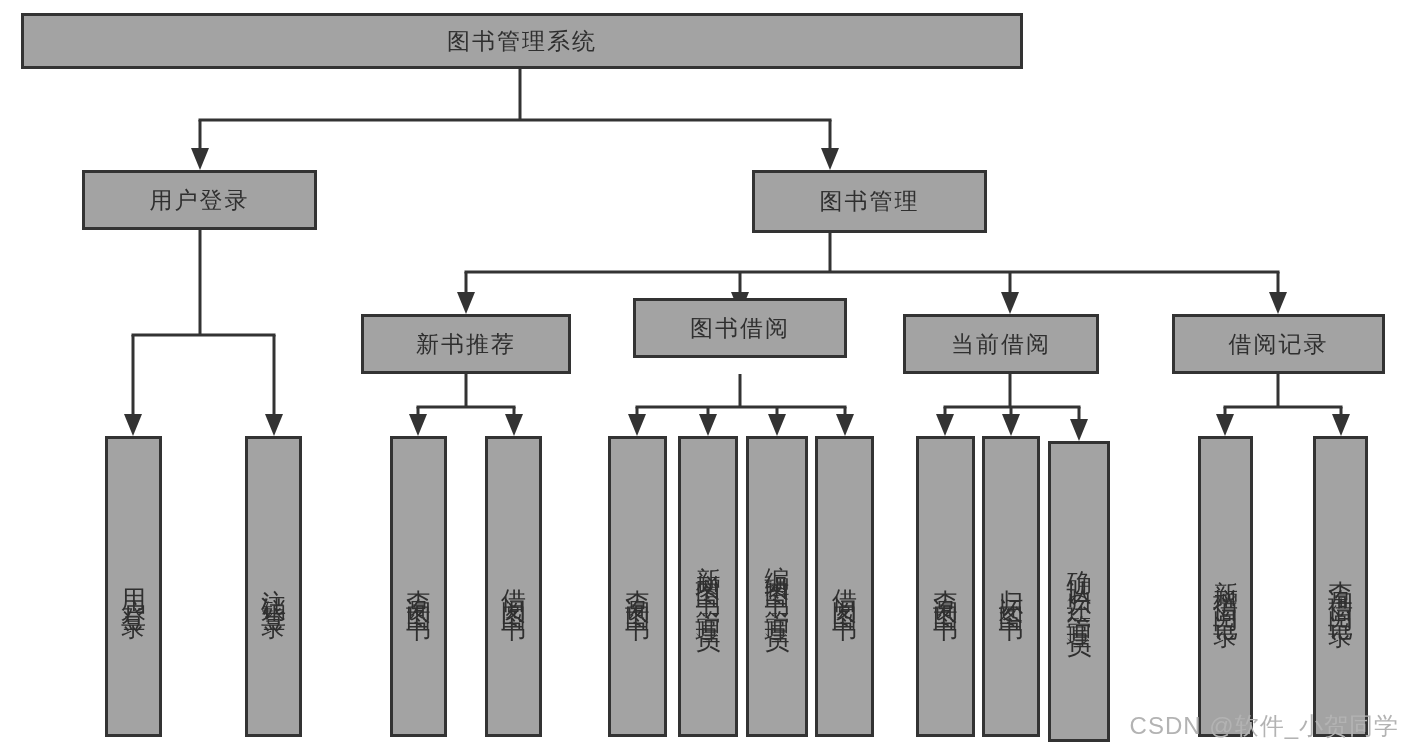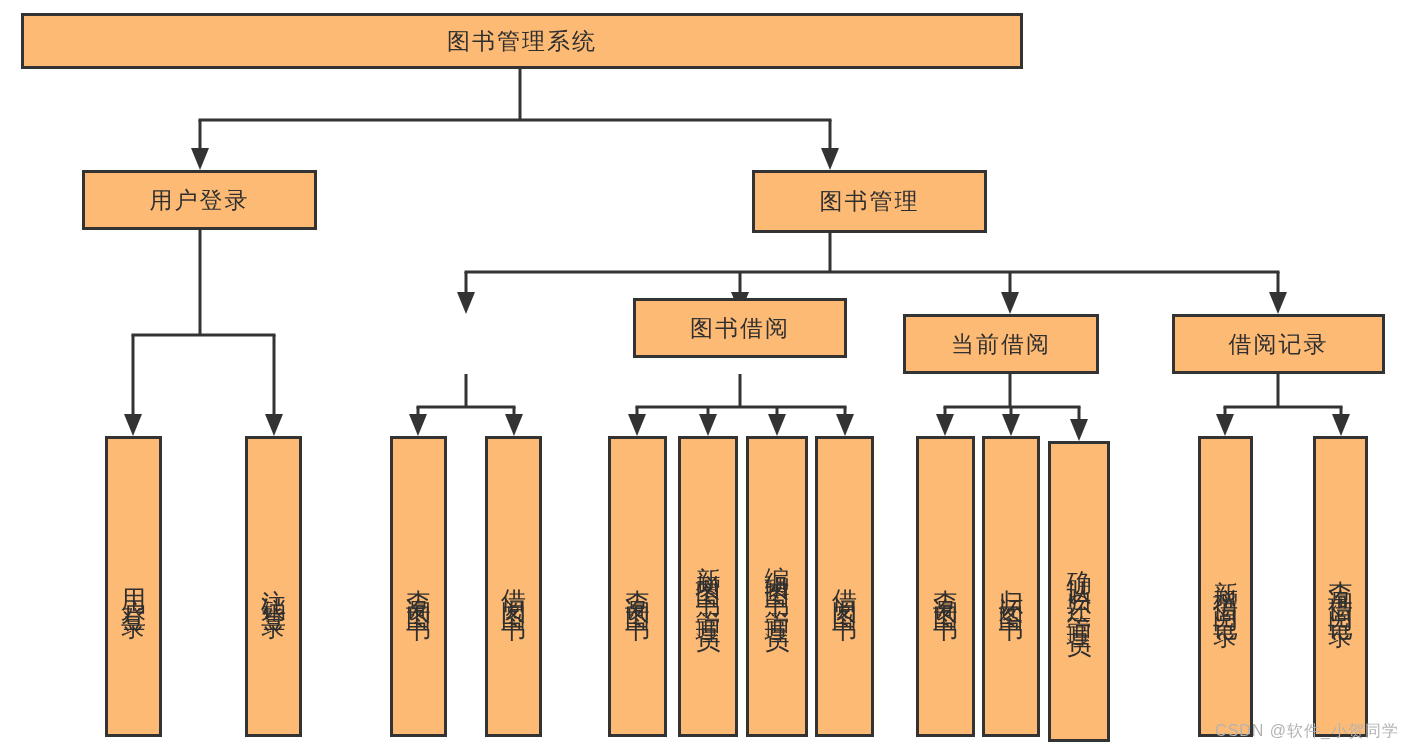--- a/index.html
+++ b/index.html
@@ -19,42 +19,42 @@
   svg.connectors{
     position:absolute;left:0;top:0;width:1405px;height:747px;
     pointer-events:none;
   }
   svg.connectors path{stroke:var(--line);stroke-width:3;fill:none;}
   svg.connectors polygon{fill:var(--line);stroke:none;}
   .node{
     position:absolute;
     box-sizing:border-box;
     border:3px solid var(--line);
-    background:#fdba74;
+    background:#a3a3a3;
     color:var(--text);
     display:flex;align-items:center;justify-content:center;
     text-align:center;
   }
   .h-node{
     font-size:23px;
     letter-spacing:2px;
     line-height:1;
   }
   .leaf{
     top:436px;height:301px;
     writing-mode:vertical-rl;
     font-size:25px;
     letter-spacing:9px;
     line-height:1;
   }
   .watermark{
     position:absolute;
     right:6px;bottom:5px;
     color:var(--watermark);
-    font-size:16px;
+    font-size:24px;
     letter-spacing:1px;
     white-space:nowrap;
   }
   
   .n-root{left:21px;top:13px;width:1002px;height:56px;}
   .n-user-login{left:82px;top:170px;width:235px;height:60px;}
   .n-book-mgmt{left:752px;top:170px;width:235px;height:63px;}
   .n-new-rec{left:361px;top:314px;width:210px;height:60px;}
   .n-borrowing{left:633px;top:298px;width:214px;height:60px;}
   .n-current{left:903px;top:314px;width:196px;height:60px;}
@@ -138,20 +138,21 @@
       <polygon points="1225,436 1216,414 1234,414"></polygon>
     <path d="M1341 407 V416"></path>
       <polygon points="1341,436 1332,414 1350,414"></polygon>
   </svg>
 
   <div class="node h-node n-root">图书管理系统</div>
 
   <div class="node h-node n-user-login">用户登录</div>
   <div class="node h-node n-book-mgmt">图书管理</div>
 
+  <div class="node h-node n-new-rec">新书推荐</div>
   <div class="node h-node n-borrowing">图书借阅</div>
   <div class="node h-node n-current">当前借阅</div>
   <div class="node h-node n-records">借阅记录</div>
 
   <div class="node leaf l1">用户登录</div>
   <div class="node leaf l2">注销登录</div>
 
   <div class="node leaf l3">查询图书</div>
   <div class="node leaf l4">借阅图书</div>
 

